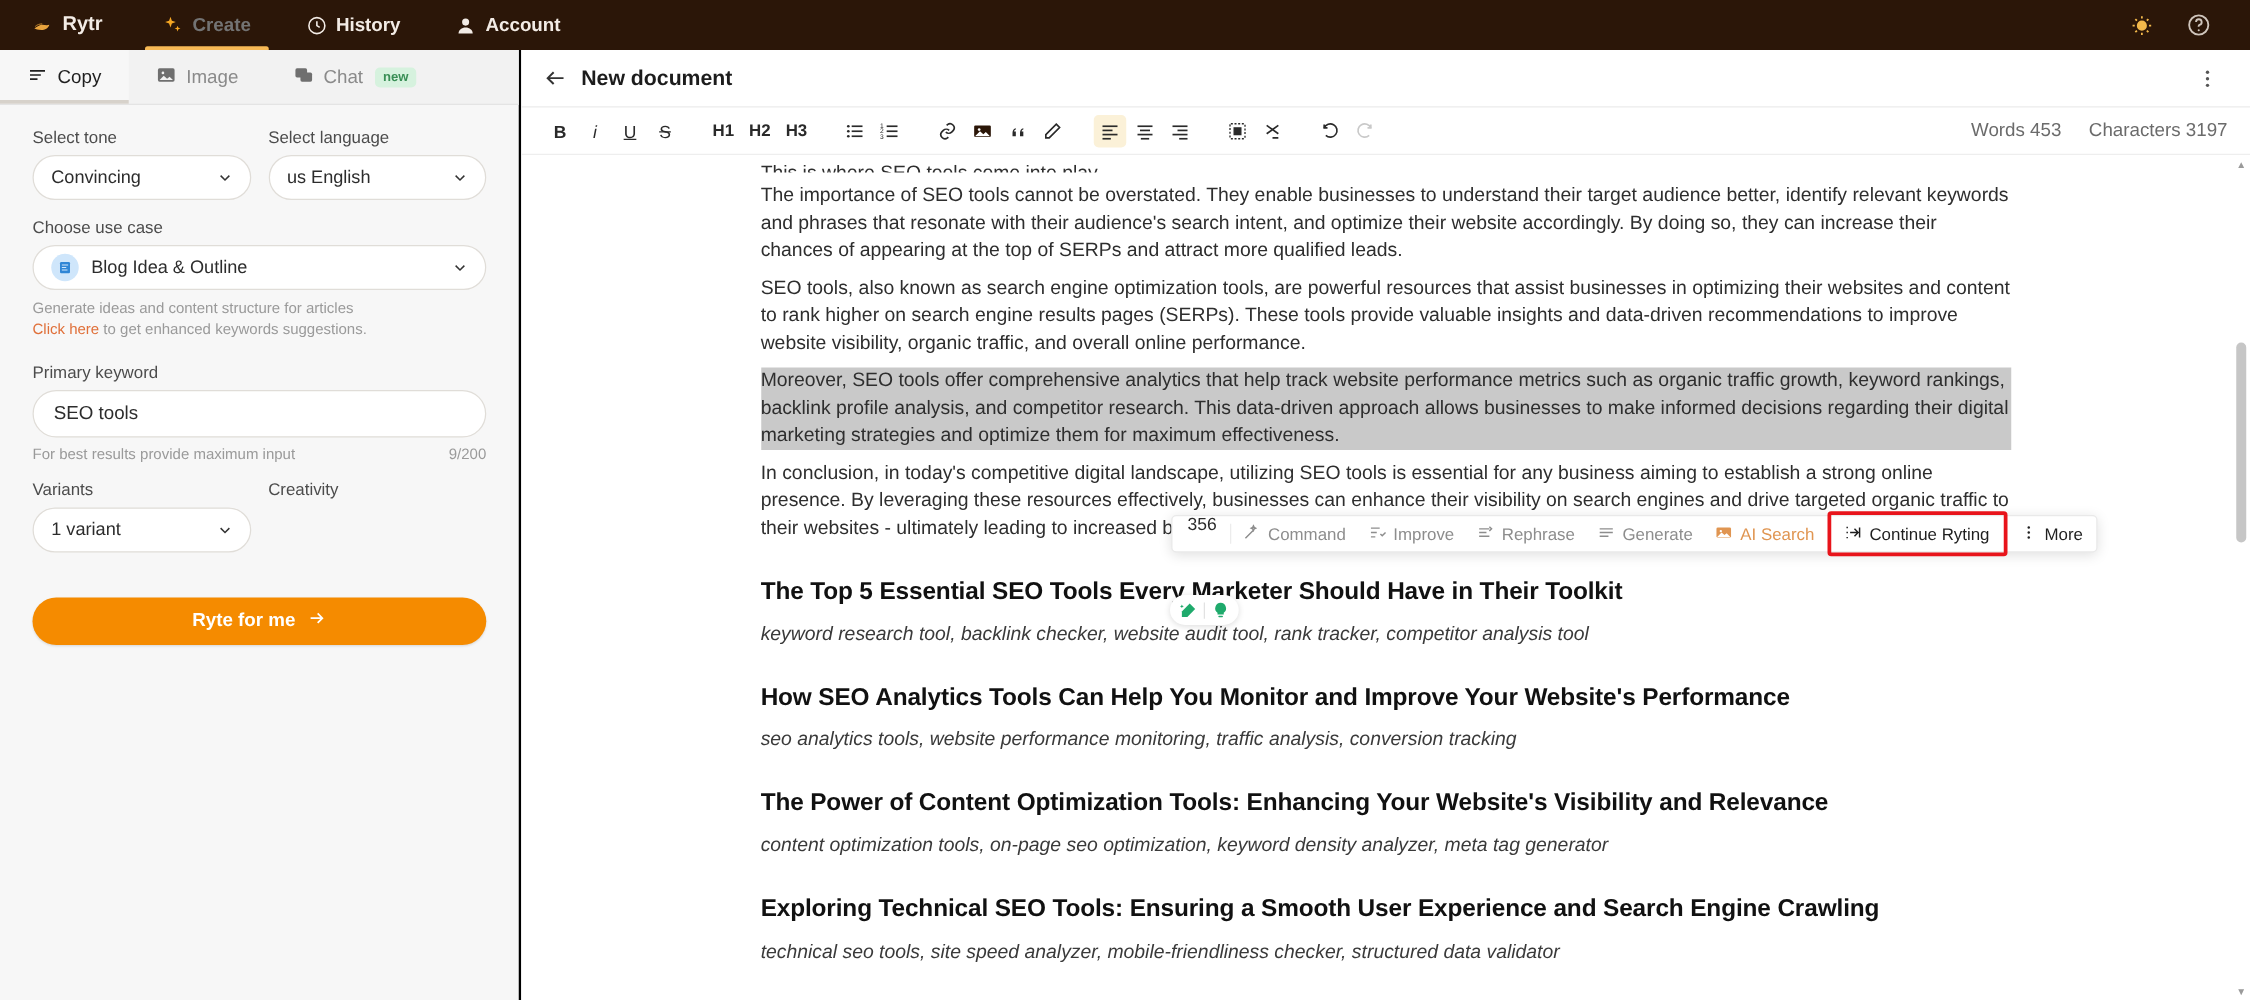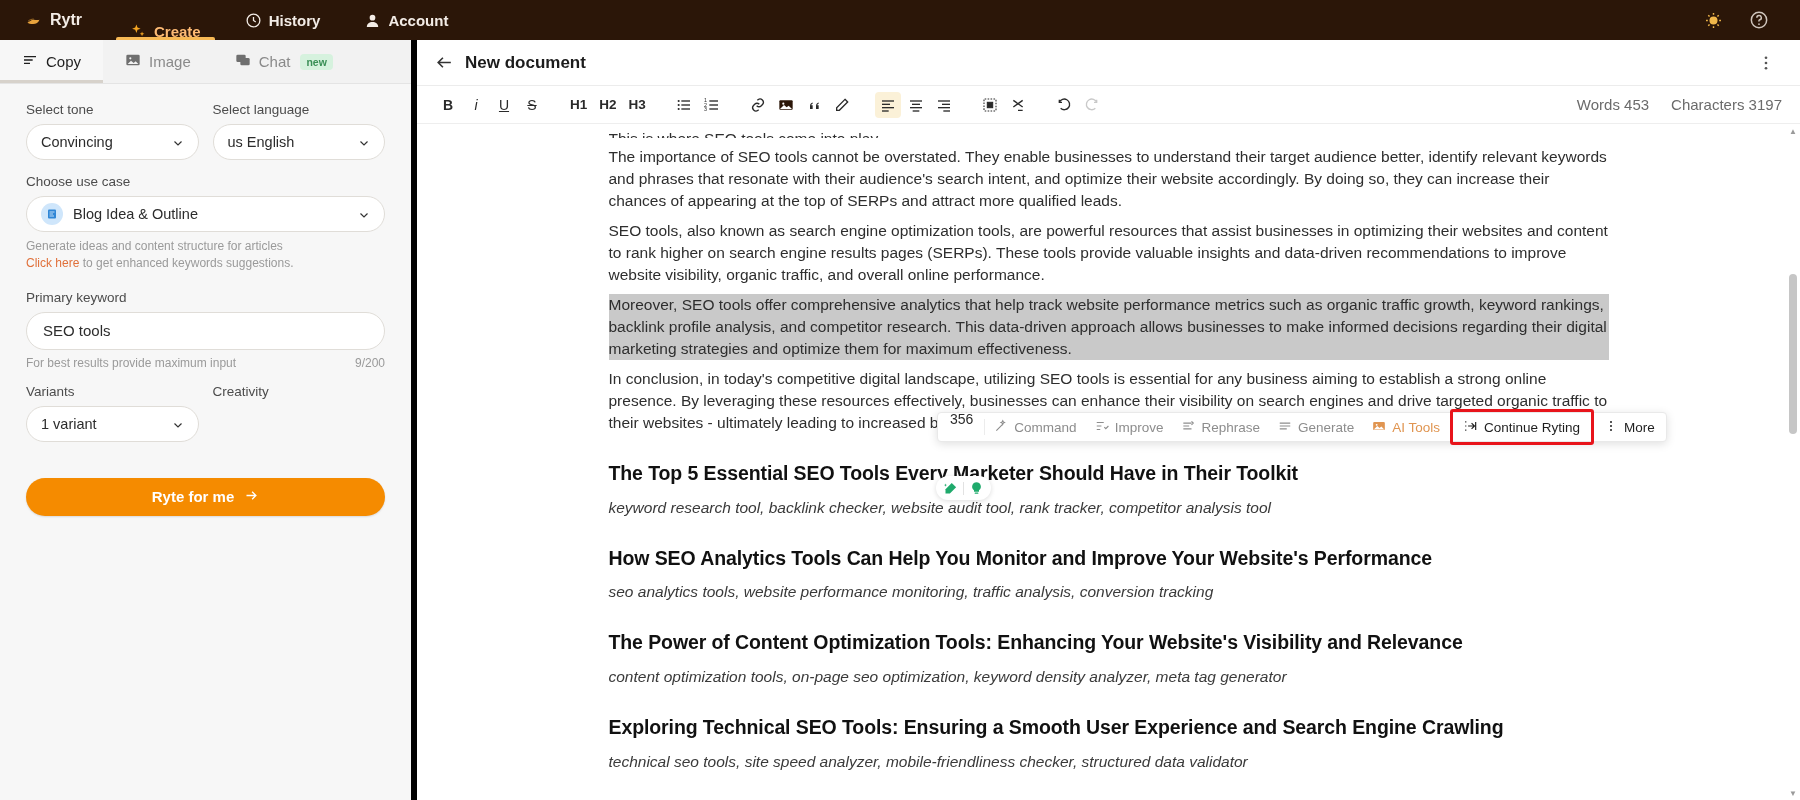--- a/index.html
+++ b/index.html
@@ -15,36 +15,36 @@
   .topnav {
     height: 40px; background: #2b1608; display: flex; align-items: center;
     padding: 0 18px; flex: 0 0 40px; position: relative;
   }
   .nav-item {
     display: flex; align-items: center; gap: 7px;
     color: #f3ece6; font-size: 15px; font-weight: 600;
     padding: 0 22px; height: 40px; cursor: pointer; position: relative;
   }
   .nav-item.brand { font-size: 16px; padding-left: 8px; padding-right: 26px;}
-  .nav-item.active { color: #fdba74; align-items: flex-end; }
+  .nav-item.active { color: #737373; }
   .nav-item.active::after {
     content:""; position:absolute; left:8px; right:8px; bottom:0; height:3px;
     background:#f7b955; border-radius:2px 2px 0 0;
   }
   .nav-icon { width: 17px; height: 17px; display:inline-flex; align-items:center; justify-content:center; }
   .nav-right { margin-left: auto; display: flex; align-items: center; gap: 20px; padding-right: 10px;}
   .icon-btn { width: 26px; height: 26px; display:flex; align-items:center; justify-content:center; cursor:pointer; color:#f3ece6;}
 
   
   .body { flex: 1; display: flex; min-height: 0; }
 
   
   .left {
     width: 417px; flex: 0 0 417px; background: #f7f7f7;
-    border-right: 6px solid #000000; display: flex; flex-direction: column;
+    border-right: 2px solid #000000; display: flex; flex-direction: column;
   }
   .modes { height: 44px; display: flex; align-items: stretch; background:#f2f2f2; border-bottom:1px solid #e4e4e4;}
   .mode {
     display: flex; align-items: center; gap: 8px; padding: 0 22px;
     font-size: 15px; color: #8a8a8a; cursor: pointer; position: relative;
   }
   .mode.active { color: #1f1f1f; background: #f7f7f7; }
   .mode.active::after{
     content:""; position:absolute; left:0; right:0; bottom:0; height:3px; background:#d7d2cb;
   }
@@ -525,21 +525,21 @@
             <span>Generate</span>
           </div>
           <div class="ai-item aiimg">
             <span>
               <svg viewBox="0 0 24 24" fill="#e09551">
                   <rect x="2" y="5" width="20" height="14" rx="2"></rect>
                   <circle cx="8" cy="10" r="1.6" fill="#fff"></circle>
                   <path d="M3 18l6-6 4 3.5 3-2.5 5 5z" fill="#fff"></path>
                 </svg>
             </span>
-            <span>AI Tools</span>
+            <span>AI Search</span>
           </div>
           <div class="ai-hl">
             <div class="ai-item dark">
               <span>
                 <svg viewBox="0 0 24 24" fill="none" stroke="#1f1f1f" stroke-width="2">
                     <path d="M2 5h2M2 12h2M2 19h2M7 12h10M13 7l5 5-5 5M20 5v14"></path>
                   </svg>
               </span>
               <span>Continue Ryting</span>
             </div>

